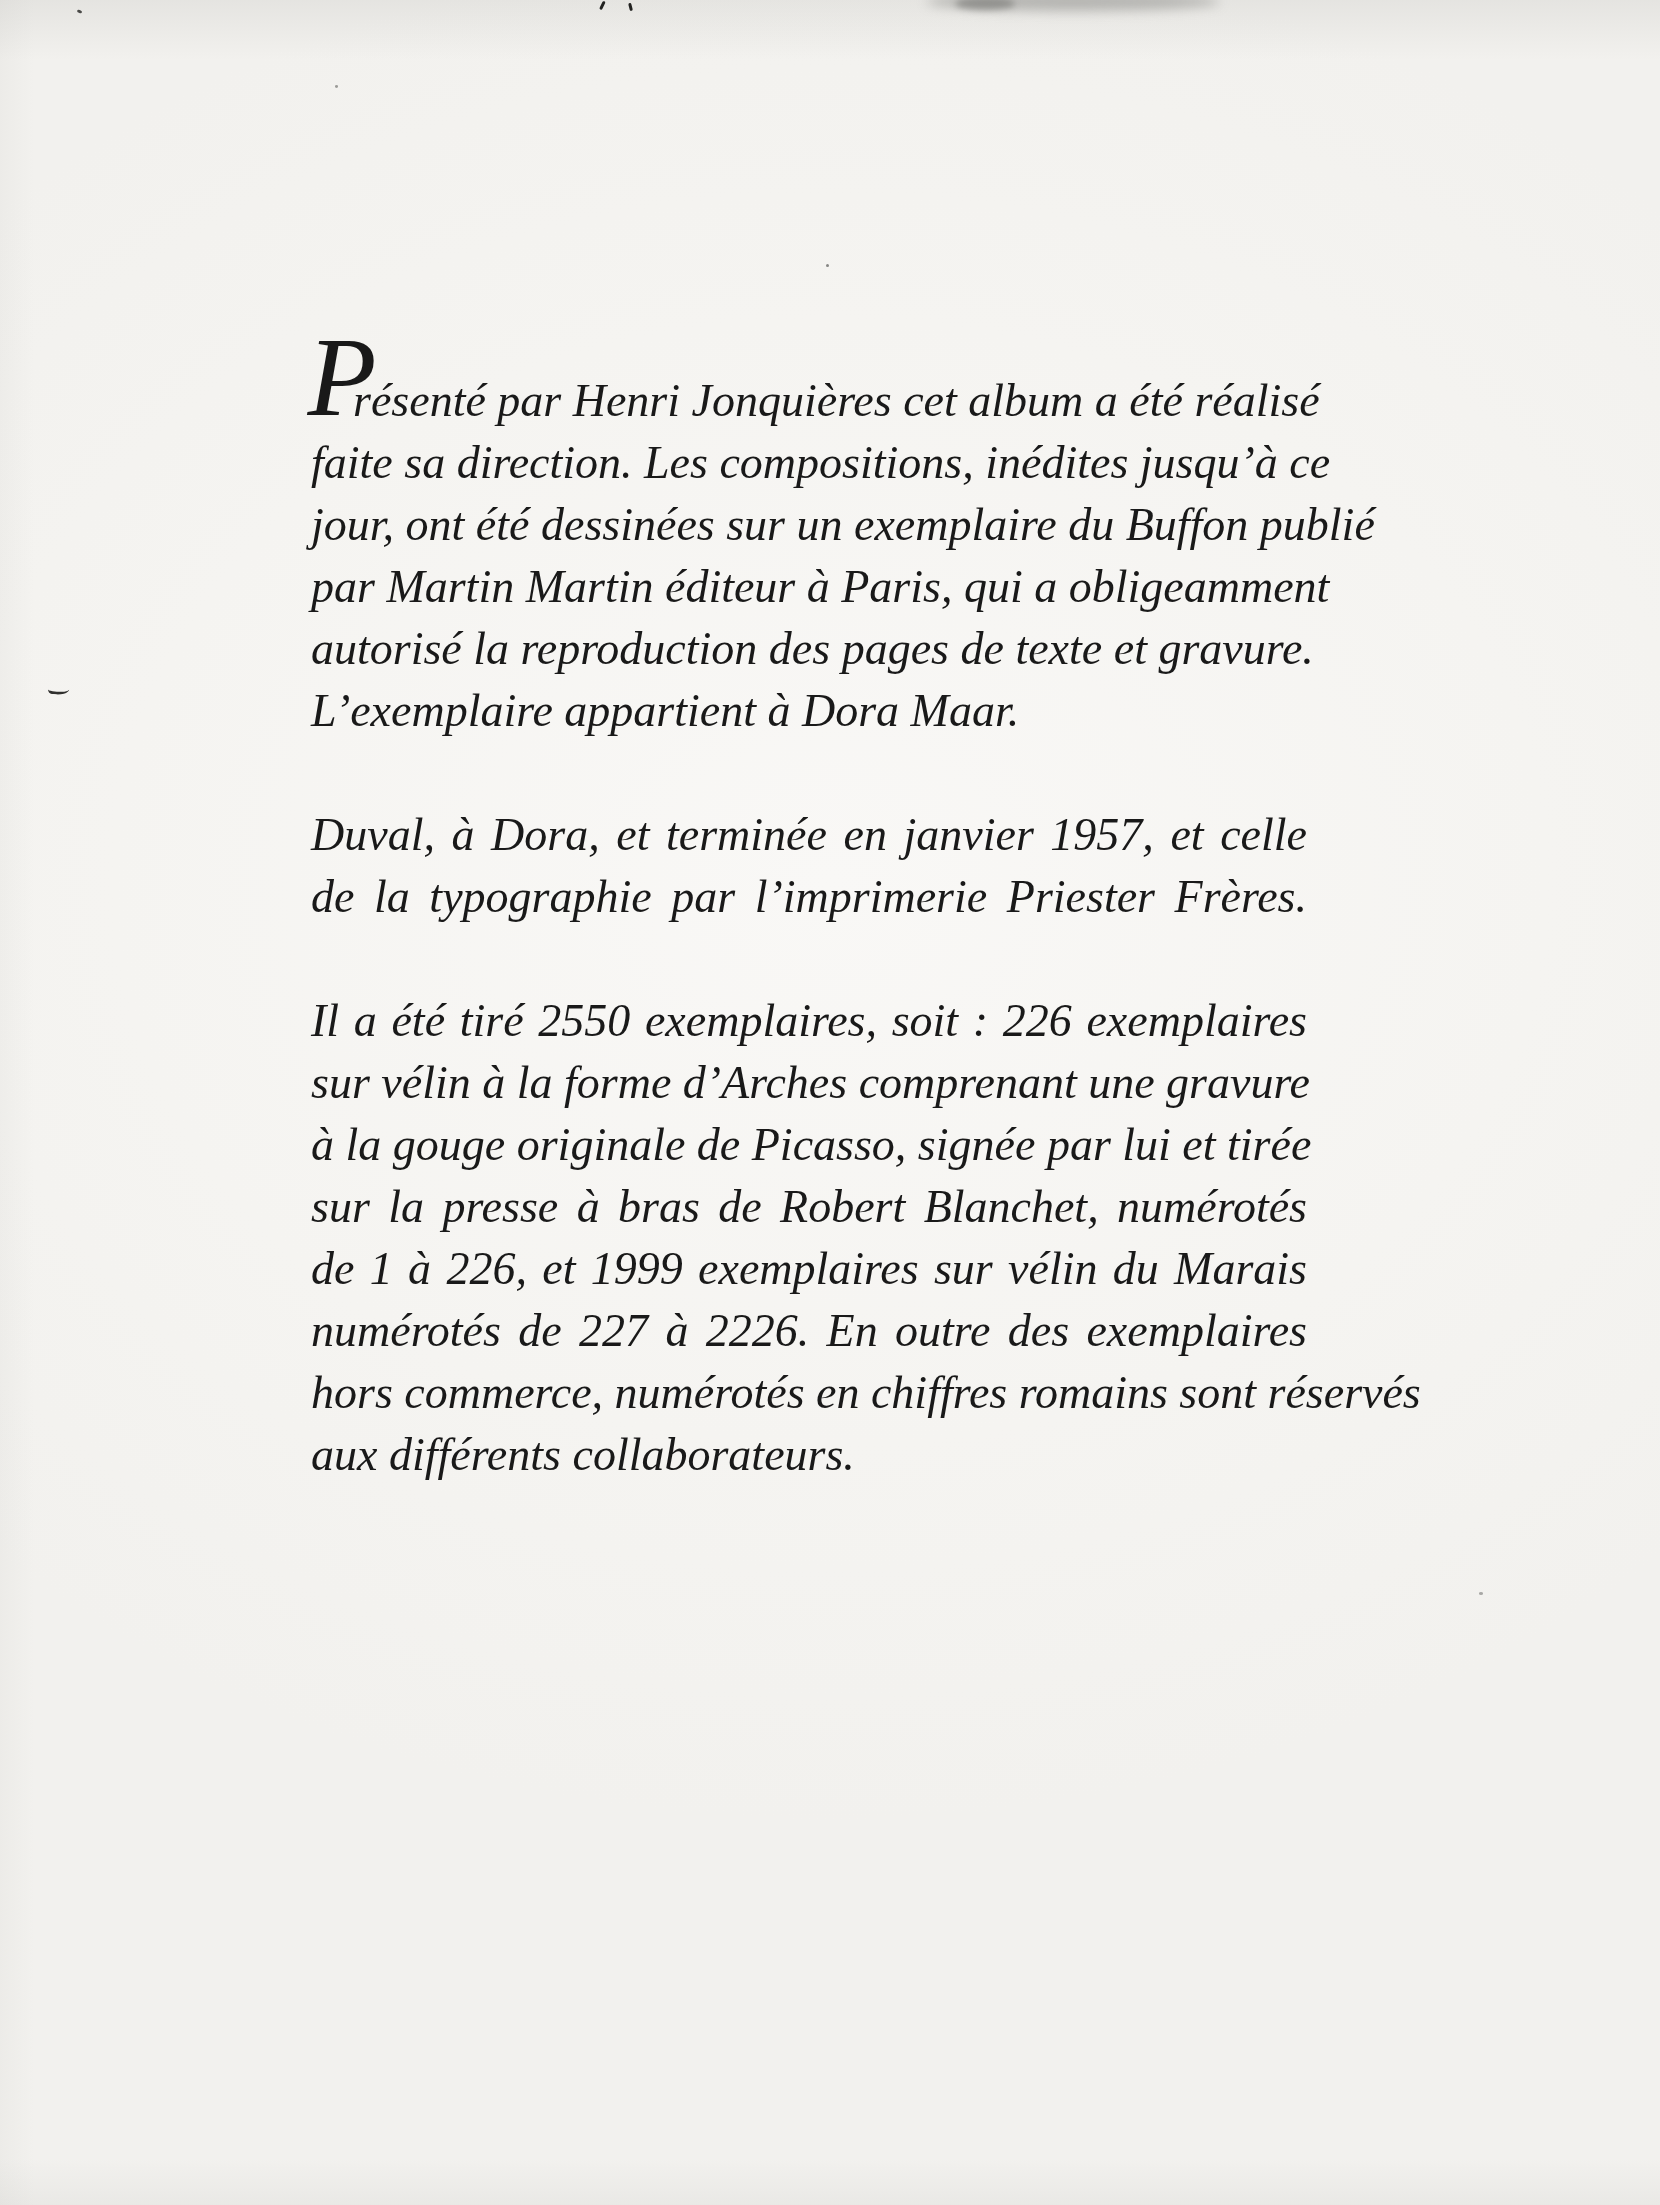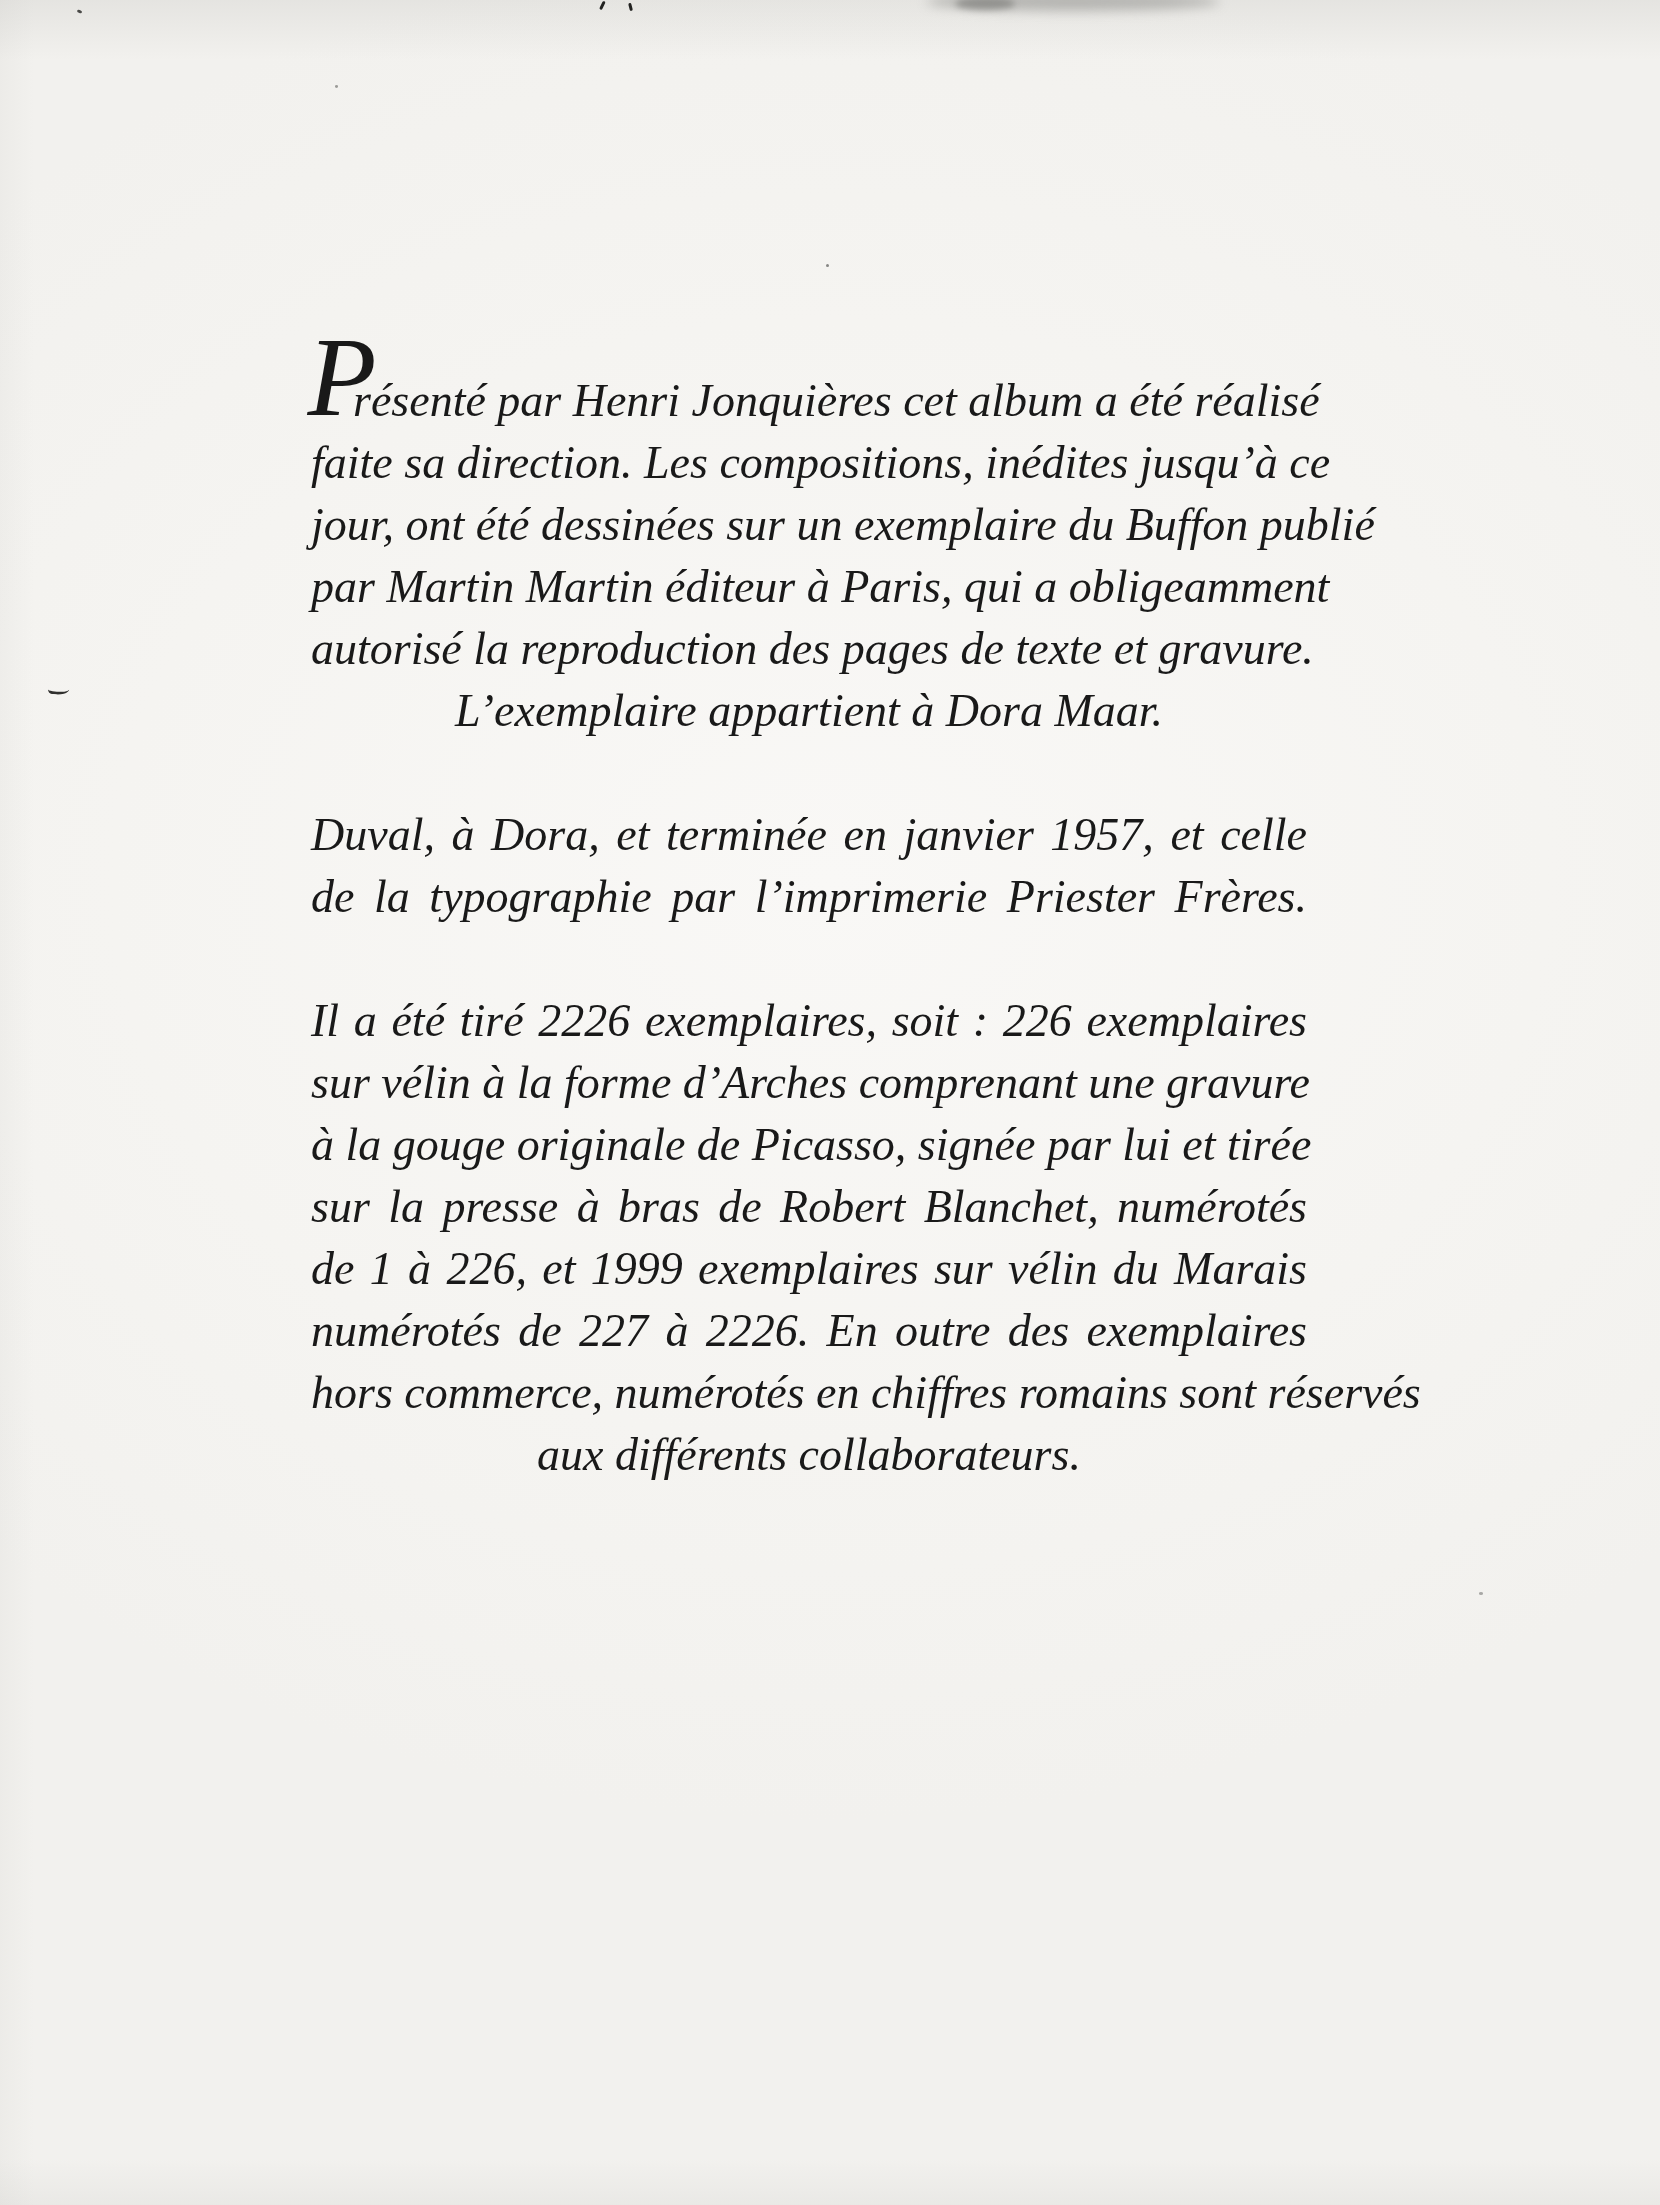--- a/index.html
+++ b/index.html
@@ -39,21 +39,21 @@
   }
   .para { position: relative; margin-bottom: 62px; }
   .para:last-child { margin-bottom: 0; }
   .line {
     font-size: 46px;
     line-height: 62px;
     letter-spacing: 0px;
     white-space: nowrap;
   }
   .just { text-align: justify; text-align-last: justify; }
-  .center { text-align: center; }
+  .center { }
   .indent { text-indent: 42px; }
   .dropcap {
     position: absolute;
     left: -3.4px;
     top: -50px;
     font-size: 113px;
     line-height: 1;
     font-style: italic;
   }
   
@@ -108,21 +108,21 @@
       <div class="line just">autorisé la reproduction des pages de texte et gravure.</div>
       <div class="line center">L’exemplaire appartient à Dora Maar.</div>
     </div>
 
     <div class="para">
       <div class="line just">Duval, à Dora, et terminée en janvier 1957, et celle</div>
       <div class="line just">de la typographie par l’imprimerie Priester Frères.</div>
     </div>
 
     <div class="para">
-      <div class="line just">Il a été tiré 2226 exemplaires, soit : 226 exemplaires</div>
+      <div class="line just">Il a été tiré 2550 exemplaires, soit : 226 exemplaires</div>
       <div class="line just">sur vélin à la forme d’Arches comprenant une gravure</div>
       <div class="line just">à la gouge originale de Picasso, signée par lui et tirée</div>
       <div class="line just">sur la presse à bras de Robert Blanchet, numérotés</div>
       <div class="line just">de 1 à 226, et 1999 exemplaires sur vélin du Marais</div>
       <div class="line just">numérotés de 227 à 2226. En outre des exemplaires</div>
       <div class="line just">hors commerce, numérotés en chiffres romains sont réservés</div>
       <div class="line center">aux différents collaborateurs.</div>
     </div>
 
   </div>

